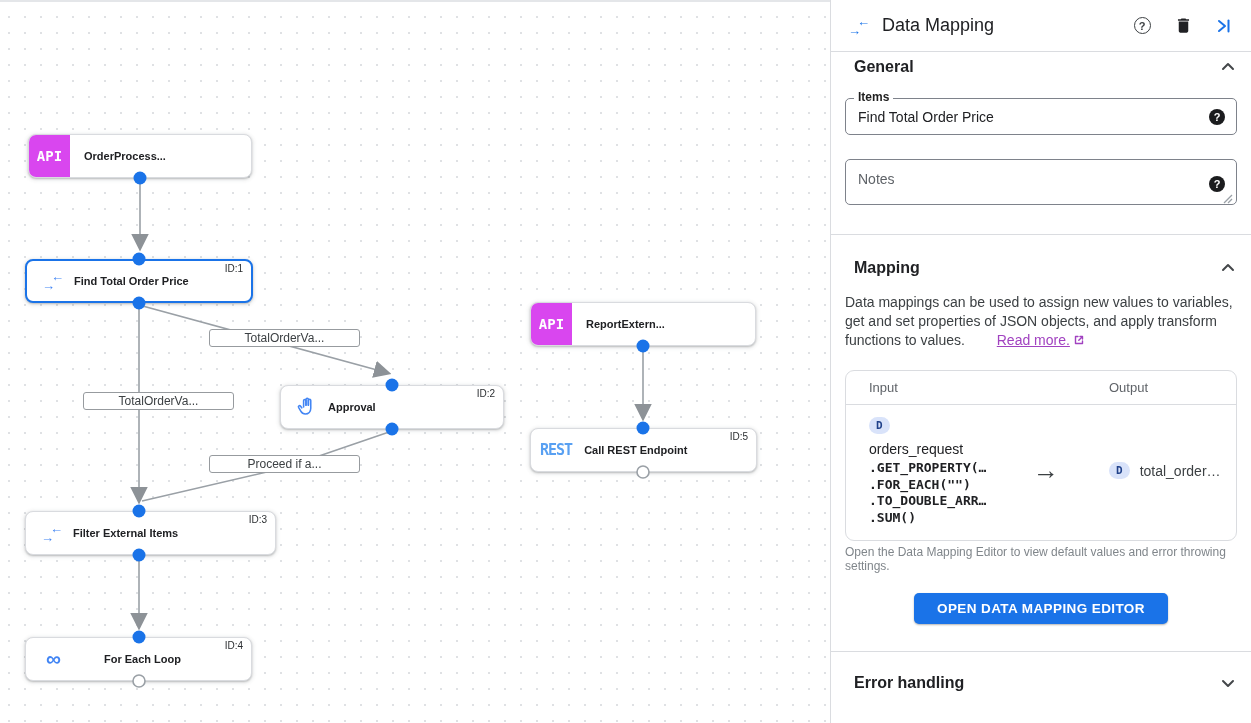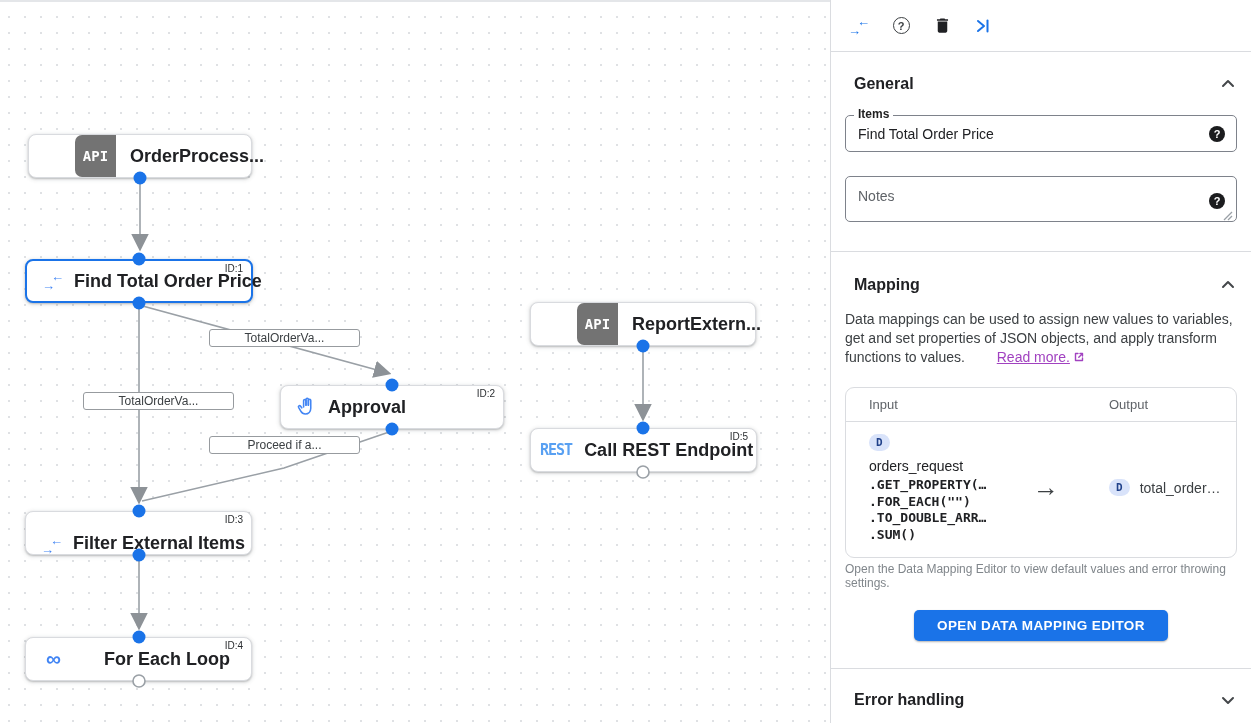--- a/index.html
+++ b/index.html
@@ -12,26 +12,26 @@
   .canvas { position:relative; width:830px; height:723px; border-top:2px solid #e4e6e9;
     background-image: radial-gradient(circle, #dfe1e4 1.2px, transparent 1.4px);
     background-size:16px 16px; background-position:1px 7px; }
 
   .edges { position:absolute; left:0; top:0; width:830px; height:723px; z-index:2; pointer-events:none; }
 
   .node { position:absolute; height:44px; background:#fff; border:1px solid #d9dbdf; border-radius:8px;
     display:flex; align-items:center; z-index:1; cursor:pointer;
     box-shadow:0 1px 2px rgba(60,64,67,.28), 0 1px 4px 1px rgba(60,64,67,.12); }
   .node.selected { border:2px solid #1a73e8; }
-  .node-label { font-size:18px; font-weight:700; color:#202124; white-space:nowrap; }
+  .node-label { font-size:11px; font-weight:700; color:#202124; white-space:nowrap; }
   .id-tag { position:absolute; top:2px; right:8px; font-size:10px; color:#2b2e31; }
 
-  .api-badge { width:41px; height:100%; background:#737373; color:#fff;
+  .api-badge { width:41px; height:100%; background:#d946ef; color:#fff;
     font:700 14px "DejaVu Sans Mono", monospace; display:flex; align-items:center; justify-content:center;
-    border-radius:7px 0 0 7px; flex:none;margin-left:46px; }
+    border-radius:7px 0 0 7px; flex:none; }
   .api-badge + .node-label { margin-left:14px; }
 
   .rest-text { margin-left:9px; font:700 15px "DejaVu Sans Mono", monospace; color:#58a0f2;
     letter-spacing:-1px; flex:none; }
   .rest-text + .node-label { margin-left:12px; }
 
   .dmicon { display:inline-flex; flex-direction:column; width:22px; flex:none; color:#4285f4; }
   .dmicon i { font-style:normal; font-weight:700; font-size:13px; line-height:9px; }
   .dmicon .a-top { align-self:flex-end; }
   .dmicon .a-bot { align-self:flex-start; }
@@ -53,21 +53,21 @@
   .hdr-icon { width:20px; height:20px; display:flex; align-items:center; justify-content:center; margin-left:21px; cursor:pointer; }
   .q-outline { width:17px; height:17px; border:1.6px solid #3c4043; border-radius:50%;
     font-size:11px; font-weight:700; color:#3c4043; display:flex; align-items:center; justify-content:center; }
 
   section { padding:0 14px; }
   .sec-head { display:flex; align-items:center; justify-content:space-between; padding-left:9px; }
   .sec-title { font-size:16px; font-weight:700; color:#202124; }
   .chev { width:18px; height:18px; display:flex; cursor:pointer; }
   .divider { height:1px; background:#dadce0; }
 
-  .sec-general .sec-head { margin-top:23px;align-items:flex-end; }
+  .sec-general .sec-head { margin-top:6px;align-items:flex-end; }
   .mat-field { position:relative; margin-top:22px; }
   .mat-field input { width:100%; height:37px; border:1px solid #7e828b; border-radius:5px;
     padding:0 40px 0 12px; font:400 14px "Liberation Sans", sans-serif; color:#202124; outline:none; }
   .float-label { position:absolute; top:-8px; left:9px; background:#fff; padding:0 4px;
     font-size:12px; font-weight:600; color:#1f1f1f; }
   .q-filled { position:absolute; right:12px; top:50%; transform:translateY(-50%); width:16px; height:16px;
     border-radius:50%; background:#1b1c1e; color:#fff; font-size:11px; font-weight:700;
     display:flex; align-items:center; justify-content:center; cursor:pointer; }
   .mat-field.notes { margin-top:24px; margin-bottom:25px; }
   .mat-field textarea { width:100%; height:46px; border:1px solid #7e828b; border-radius:5px; resize:none;
@@ -136,21 +136,21 @@
       </span>
       <span class="node-label">Approval</span>
     </div>
 
     <div class="node" style="left:530px; top:426px; width:227px;">
       <span class="id-tag">ID:5</span>
       <span class="rest-text">REST</span>
       <span class="node-label">Call REST Endpoint</span>
     </div>
 
-    <div class="node" style="left:25px; top:509px; width:227px;align-items:flex-end;">
+    <div class="node" style="left:25px; top:509px; width:251px;">
       <span class="id-tag">ID:3</span>
       <span class="dmicon icon">
           <i class="a-top">←</i>
           <i class="a-bot">→</i>
         </span>
       <span class="node-label">Filter External Items</span>
     </div>
 
     <div class="node" style="left:25px; top:635px; width:227px;gap:28px;">
       <span class="id-tag">ID:4</span>
@@ -183,30 +183,31 @@
         <circle cx="139" cy="509" r="6.5" fill="#1a73e8"></circle>
         <circle cx="139" cy="553" r="6.5" fill="#1a73e8"></circle>
         <circle cx="139" cy="635" r="6.5" fill="#1a73e8"></circle>
         <circle cx="139" cy="679" r="6" fill="#ffffff" stroke="#9aa0a6" stroke-width="1.6"></circle>
         <circle cx="643" cy="470" r="6" fill="#ffffff" stroke="#9aa0a6" stroke-width="1.6"></circle>
       </g>
     </svg>
 
     <div class="edge-label" style="left:209px; top:327px;">TotalOrderVa...</div>
     <div class="edge-label" style="left:83px; top:390px;">TotalOrderVa...</div>
-    <div class="edge-label" style="left:209px; top:434px;">Proceed if a...</div>
+    <div class="edge-label" style="left:209px; top:453px;">Proceed if a...</div>
   </div>
 
   <aside class="panel">
 
     <div class="panel-header">
       <span class="dmicon">
           <i class="a-top">←</i>
           <i class="a-bot">→</i>
         </span>
+      <h1 class="panel-title">Data Mapping</h1>
       <span class="hdr-icon">
           <span class="q-outline">?</span>
         </span>
       <span class="hdr-icon">
         <svg viewBox="0 0 24 24" width="19" height="19" fill="#202124">
             <path d="M6 19c0 1.1.9 2 2 2h8c1.1 0 2-.9 2-2V7H6v12zM19 4h-3.5l-1-1h-5l-1 1H5v2h14V4z"></path>
           </svg>
       </span>
       <span class="hdr-icon">
         <svg viewBox="0 0 18 18" width="18" height="18" fill="none" stroke="#1a73e8" stroke-width="2" stroke-linecap="round" stroke-linejoin="round">

